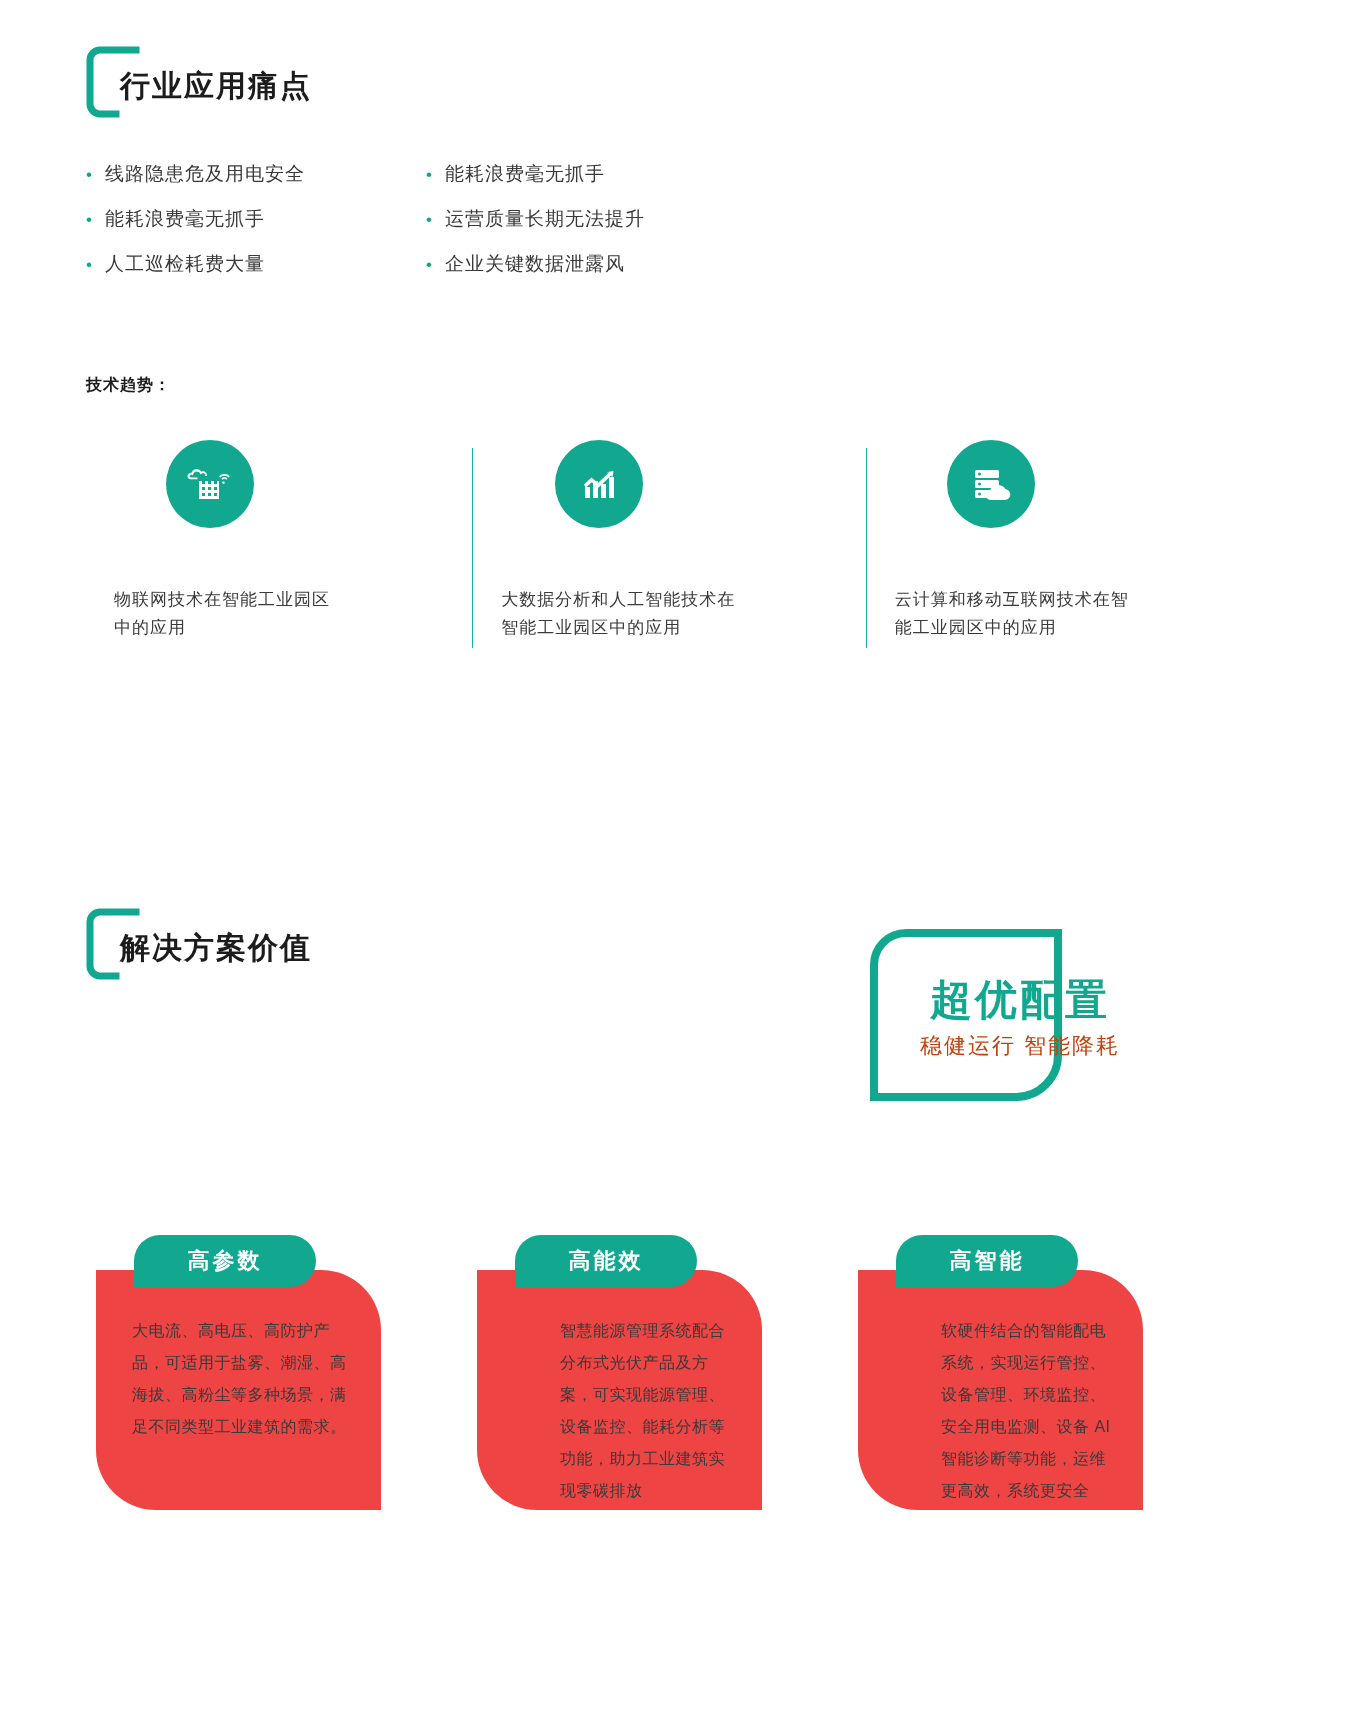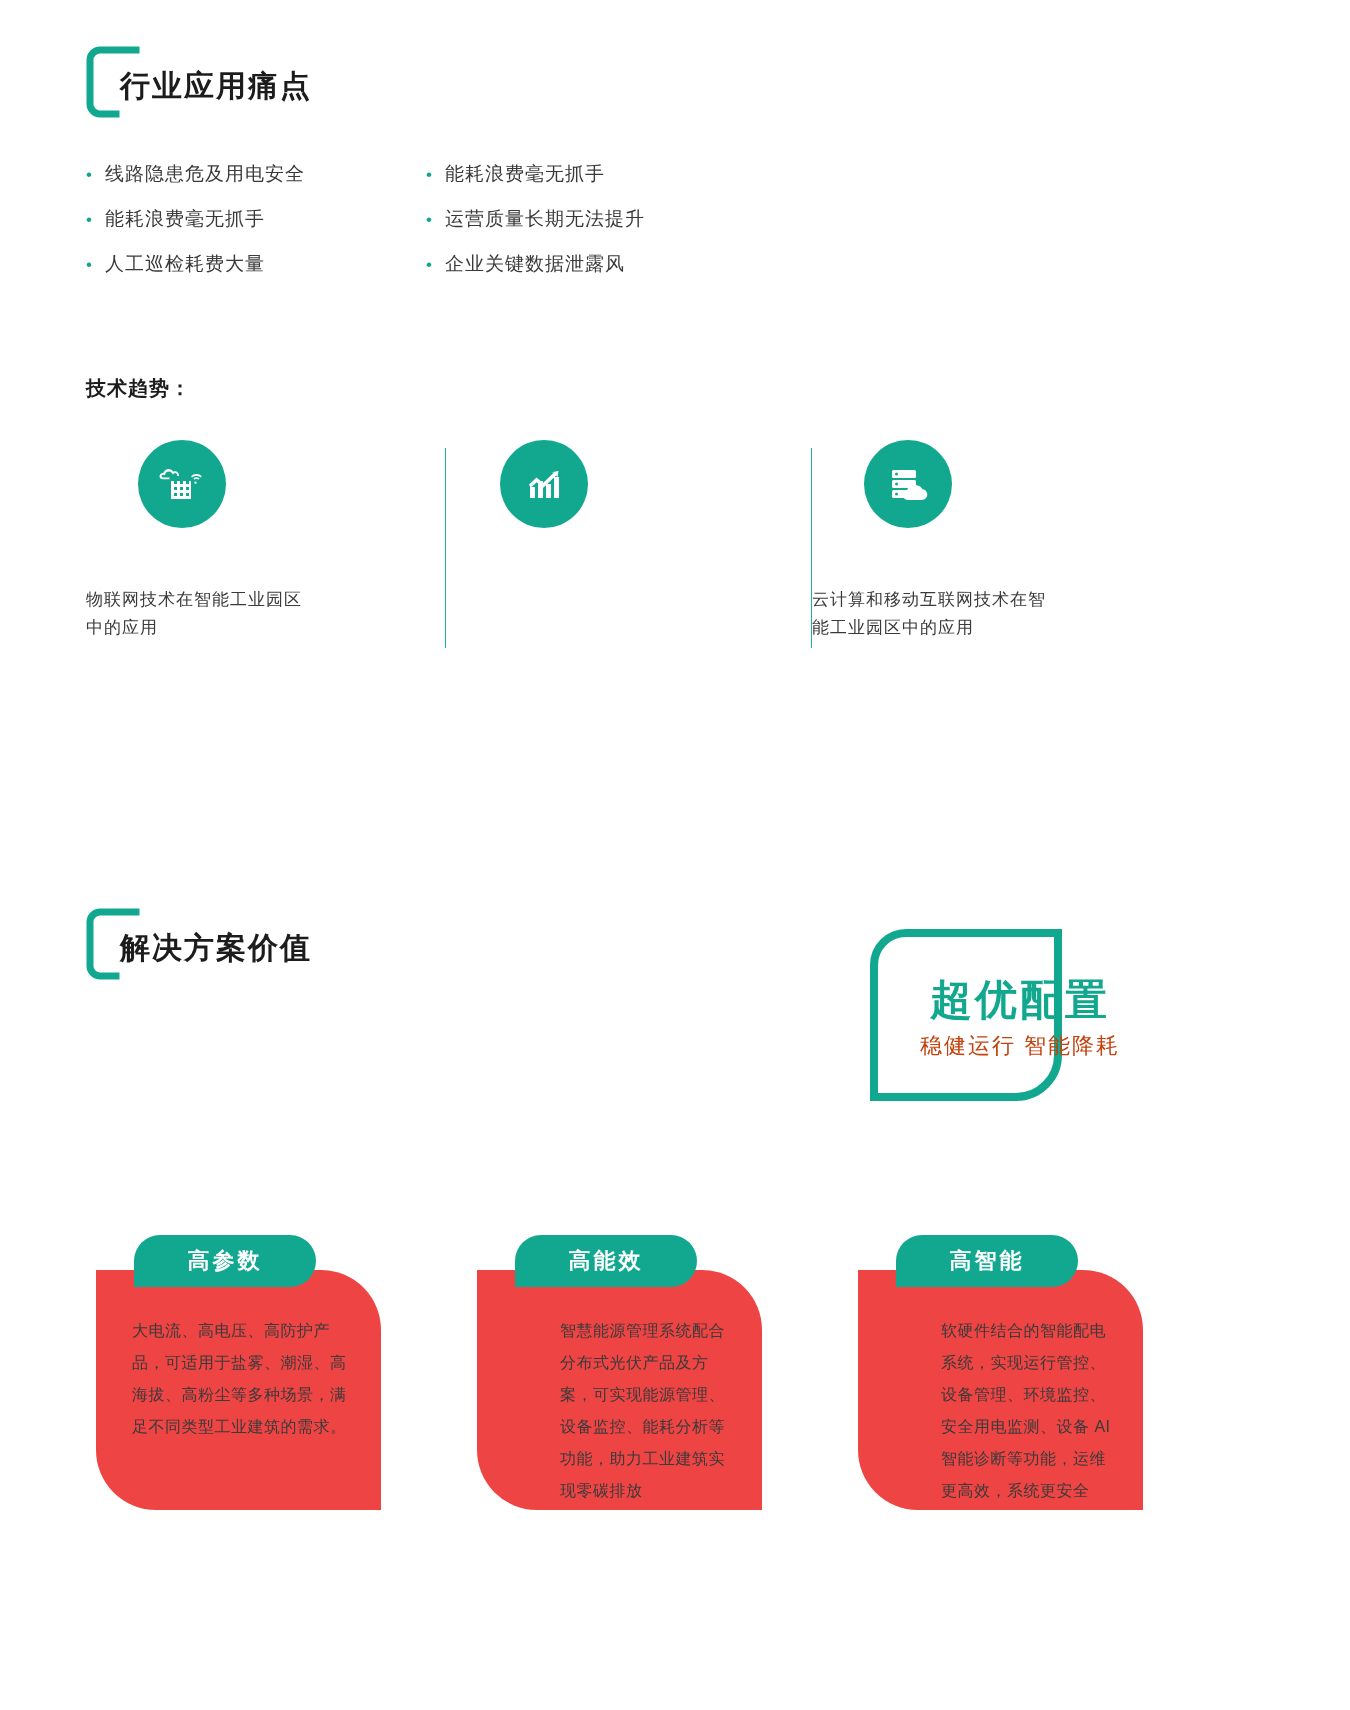--- a/index.html
+++ b/index.html
@@ -59,36 +59,37 @@
     font-size: 17px;
     margin-right: 12px;
     line-height: 44px;
   }
 
   
   .tech-label {
     position: absolute;
     left: 86px;
     top: 375px;
-    font-size: 20px;
+    font-size: 16px;
     font-weight: bold;
     color: #1c1c1c;
     letter-spacing: 1px;
   }
   .tech-wrap {
     position: absolute;
     left: 86px;
     top: 440px;
     width: 1180px;
     display: flex;
   }
   .tech-col {
     width: 366px;
     position: relative;
     padding-right: 12px;
+    margin-left: 28px;
   }
   .tech-col .divider {
     position: absolute;
     right: 6px;
     top: 8px;
     width: 1px;
     height: 200px;
     background: #19b59b;
   }
   .tech-col:last-child .divider { display: none; }
@@ -273,20 +274,21 @@
         <svg width="50" height="50" viewBox="0 0 50 50">
           <g fill="#ffffff">
             <rect x="11" y="28" width="5" height="11"></rect>
             <rect x="19" y="22" width="5" height="17"></rect>
             <rect x="27" y="25" width="5" height="14"></rect>
             <rect x="35" y="18" width="5" height="21"></rect>
             <path d="M10 25.5l7.5-7 6.5 5.5 11-10.5-2.5-.3 7-1.3-1.2 7-1-2.6-13 12.5-6.6-5.6-6 5.6z"></path>
           </g>
         </svg>
       </div>
+      <div class="tech-text">大数据分析和人工智能技术在智能工业园区中的应用</div>
       <div class="divider"></div>
     </div>
 
     <div class="tech-col c3">
       <div class="circle">
         <svg width="50" height="50" viewBox="0 0 50 50">
           <g fill="#ffffff">
             <rect x="9" y="11" width="24" height="8" rx="1.5"></rect>
             <circle cx="13.5" cy="15" r="1.5" fill="#12a88f"></circle>
             <rect x="9" y="21" width="24" height="8" rx="1.5"></rect>

